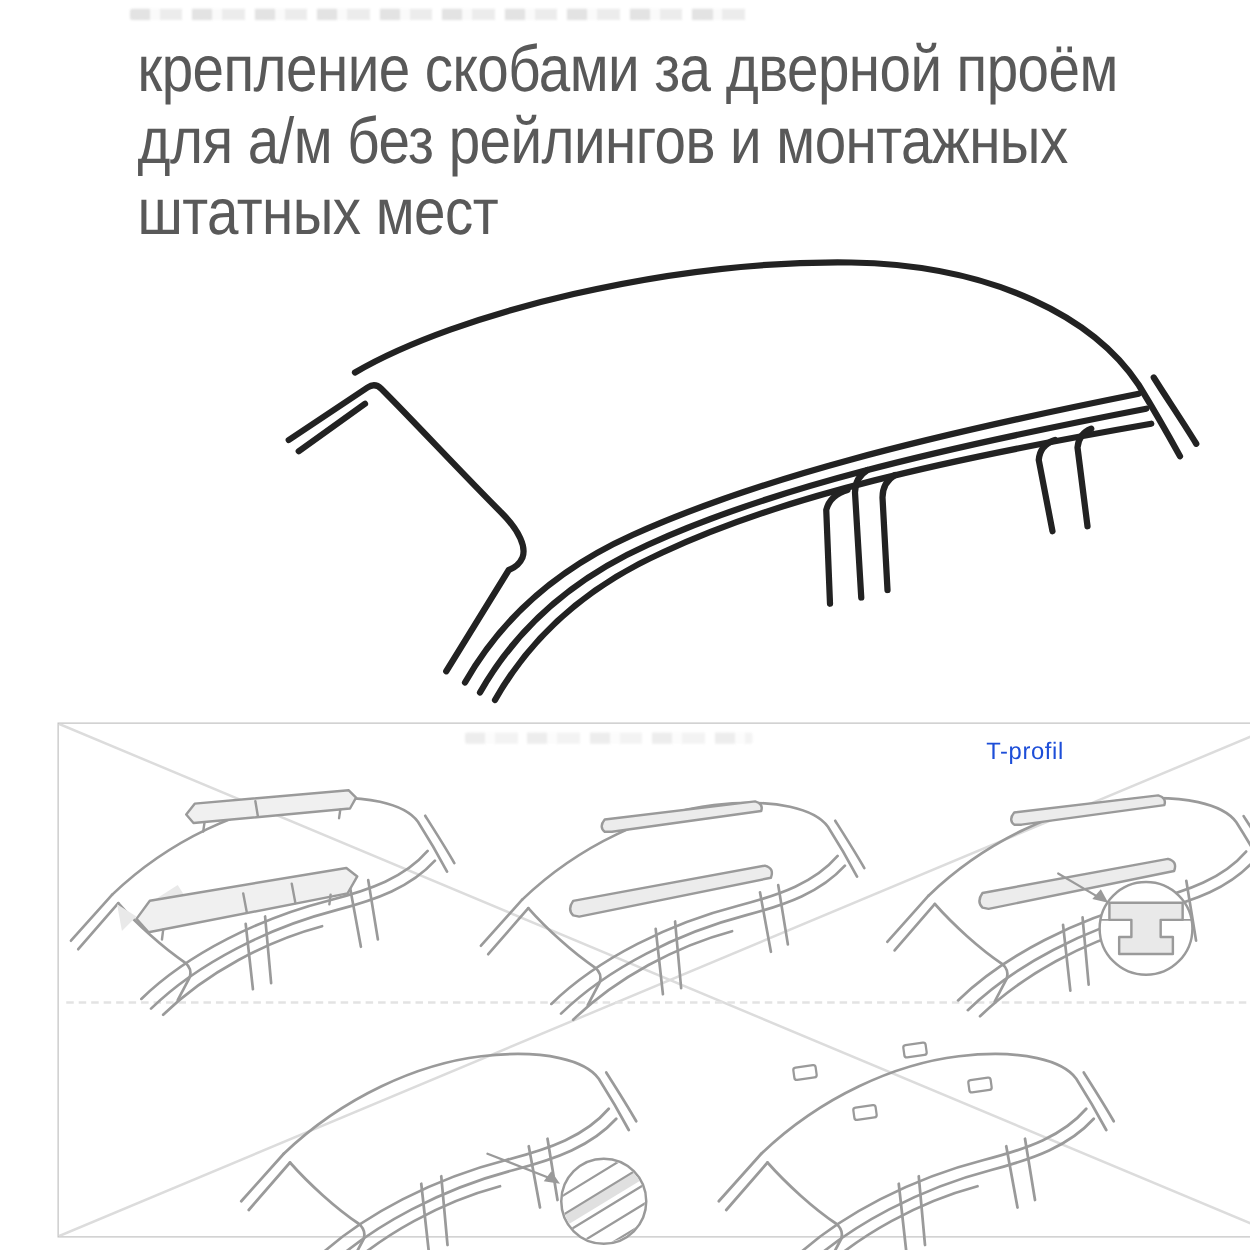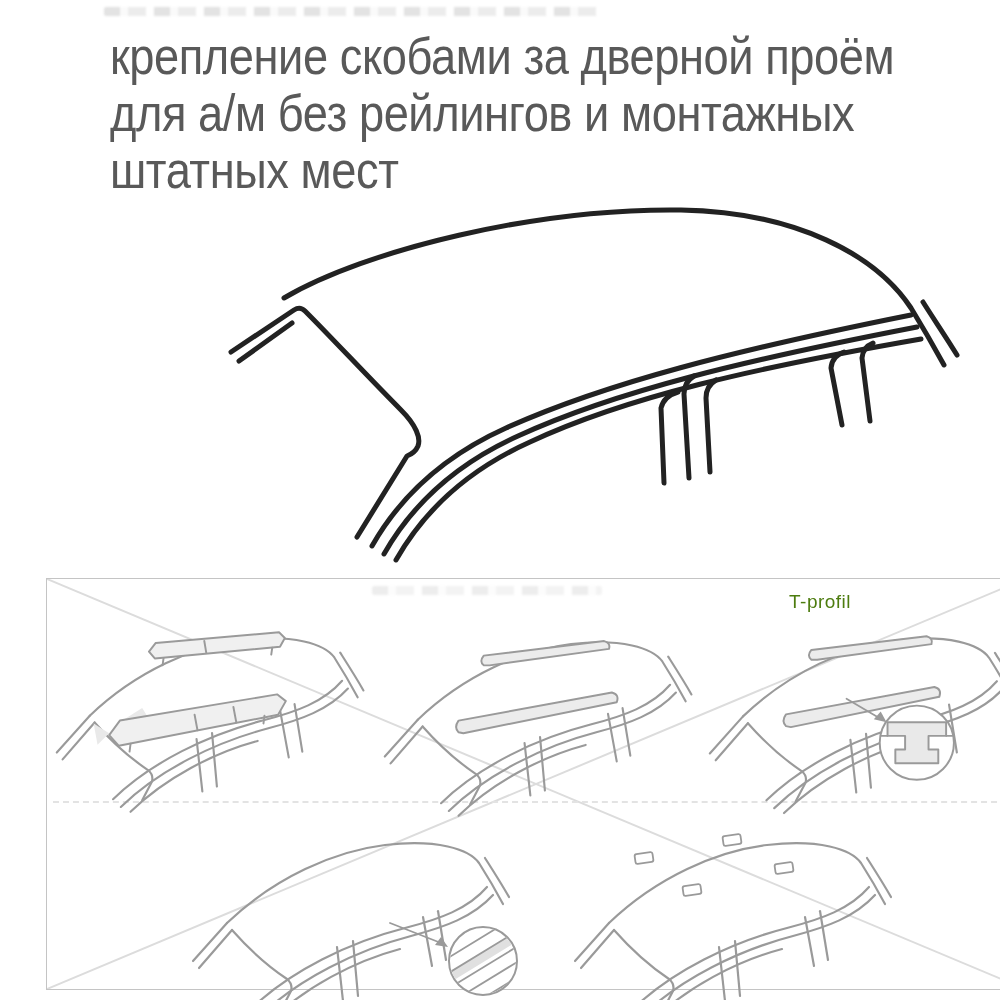--- a/index.html
+++ b/index.html
@@ -38,21 +38,21 @@
     position:absolute;left:10px;top:578px;width:978px;height:410px;
     border:1px solid var(--panel-border);background:#ffffff;
   }
   .panel-x{position:absolute;left:0;top:0;width:100%;height:100%;}
   .row-divider{
     position:absolute;left:6px;top:222px;width:964px;height:0;
     border-top:2px dashed #e3e3e3;
   }
   .t-profil{
     position:absolute;left:742px;top:12px;
-    font-size:19px;letter-spacing:.5px;color:#4d7c0f;
+    font-size:19px;letter-spacing:.5px;color:#1d4ed8;
   }
   .car{position:absolute;}
   .car svg{display:block;width:100%;height:auto;}
   .car1{left:2px;  top:28px; width:330px;}
   .car2{left:330px;top:32px; width:330px;}
   .car3{left:655px;top:28px; width:332px;}
   .car4{left:138px;top:232px;width:345px;}
   .car5{left:520px;top:232px;width:348px;}
 </style>
 </head>

